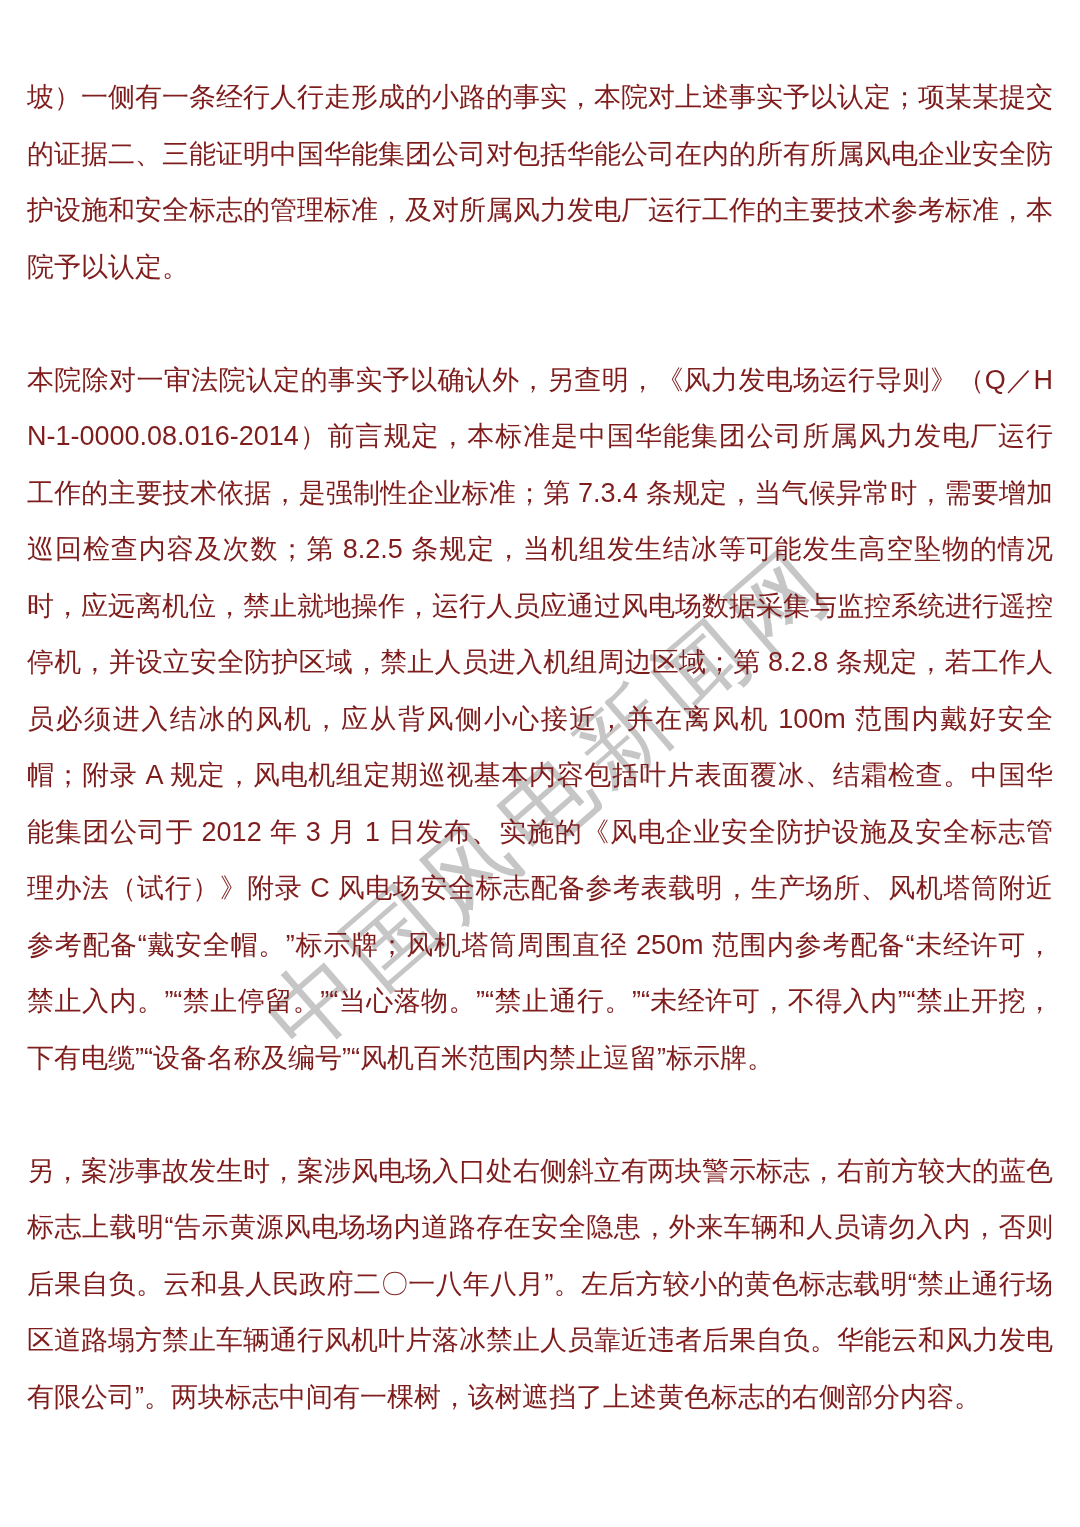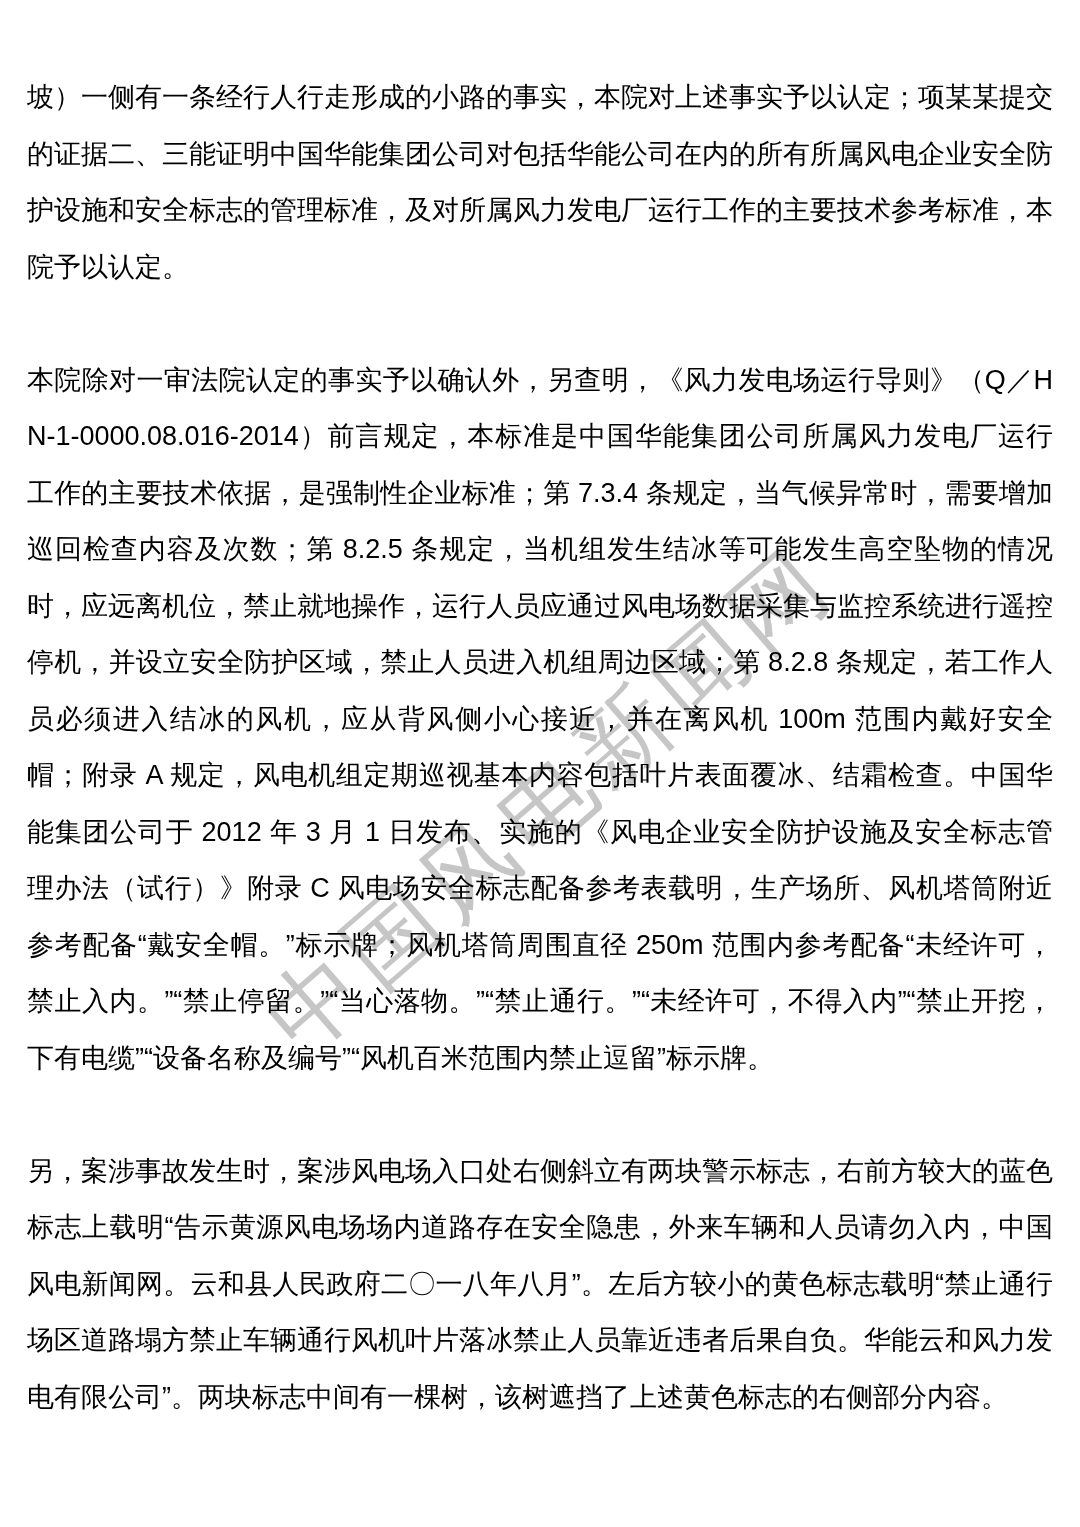--- a/index.html
+++ b/index.html
@@ -29,21 +29,21 @@
     z-index: 0;
     user-select: none;
   }
   
   .doc {
     position: absolute;
     left: 27px;
     right: 27px;
     top: 69px;
     z-index: 1;
-    color: #000000;
+    color: #7f1d1d;
     font-size: 27px;
     line-height: 56.5px;
     text-align: justify;
     text-justify: inter-character;
     word-break: break-all;
   }
   .doc p {
     margin: 0 0 56.5px 0;
   }
   .doc p:last-child {
@@ -53,16 +53,16 @@
 </head>
 <body>
 
 <div class="page">
 
   <div class="watermark">中国风电新闻网</div>
 
   <div class="doc">
     <p>坡）一侧有一条经行人行走形成的小路的事实，本院对上述事实予以认定；项某某提交的证据二、三能证明中国华能集团公司对包括华能公司在内的所有所属风电企业安全防护设施和安全标志的管理标准，及对所属风力发电厂运行工作的主要技术参考标准，本院予以认定。</p>
     <p>本院除对一审法院认定的事实予以确认外，另查明，《风力发电场运行导则》（Q／HN-1-0000.08.016-2014）前言规定，本标准是中国华能集团公司所属风力发电厂运行工作的主要技术依据，是强制性企业标准；第 7.3.4 条规定，当气候异常时，需要增加巡回检查内容及次数；第 8.2.5 条规定，当机组发生结冰等可能发生高空坠物的情况时，应远离机位，禁止就地操作，运行人员应通过风电场数据采集与监控系统进行遥控停机，并设立安全防护区域，禁止人员进入机组周边区域；第 8.2.8 条规定，若工作人员必须进入结冰的风机，应从背风侧小心接近，并在离风机 100m 范围内戴好安全帽；附录 A 规定，风电机组定期巡视基本内容包括叶片表面覆冰、结霜检查。中国华能集团公司于 2012 年 3 月 1 日发布、实施的《风电企业安全防护设施及安全标志管理办法（试行）》附录 C 风电场安全标志配备参考表载明，生产场所、风机塔筒附近参考配备“戴安全帽。”标示牌；风机塔筒周围直径 250m 范围内参考配备“未经许可，禁止入内。”“禁止停留。”“当心落物。”“禁止通行。”“未经许可，不得入内”“禁止开挖，下有电缆”“设备名称及编号”“风机百米范围内禁止逗留”标示牌。</p>
-    <p>另，案涉事故发生时，案涉风电场入口处右侧斜立有两块警示标志，右前方较大的蓝色标志上载明“告示黄源风电场场内道路存在安全隐患，外来车辆和人员请勿入内，中国风电新闻网。云和县人民政府二〇一八年八月”。左后方较小的黄色标志载明“禁止通行场区道路塌方禁止车辆通行风机叶片落冰禁止人员靠近违者后果自负。华能云和风力发电有限公司”。两块标志中间有一棵树，该树遮挡了上述黄色标志的右侧部分内容。</p>
+    <p>另，案涉事故发生时，案涉风电场入口处右侧斜立有两块警示标志，右前方较大的蓝色标志上载明“告示黄源风电场场内道路存在安全隐患，外来车辆和人员请勿入内，否则后果自负。云和县人民政府二〇一八年八月”。左后方较小的黄色标志载明“禁止通行场区道路塌方禁止车辆通行风机叶片落冰禁止人员靠近违者后果自负。华能云和风力发电有限公司”。两块标志中间有一棵树，该树遮挡了上述黄色标志的右侧部分内容。</p>
   </div>
 
 </div>
 
 </body></html>

